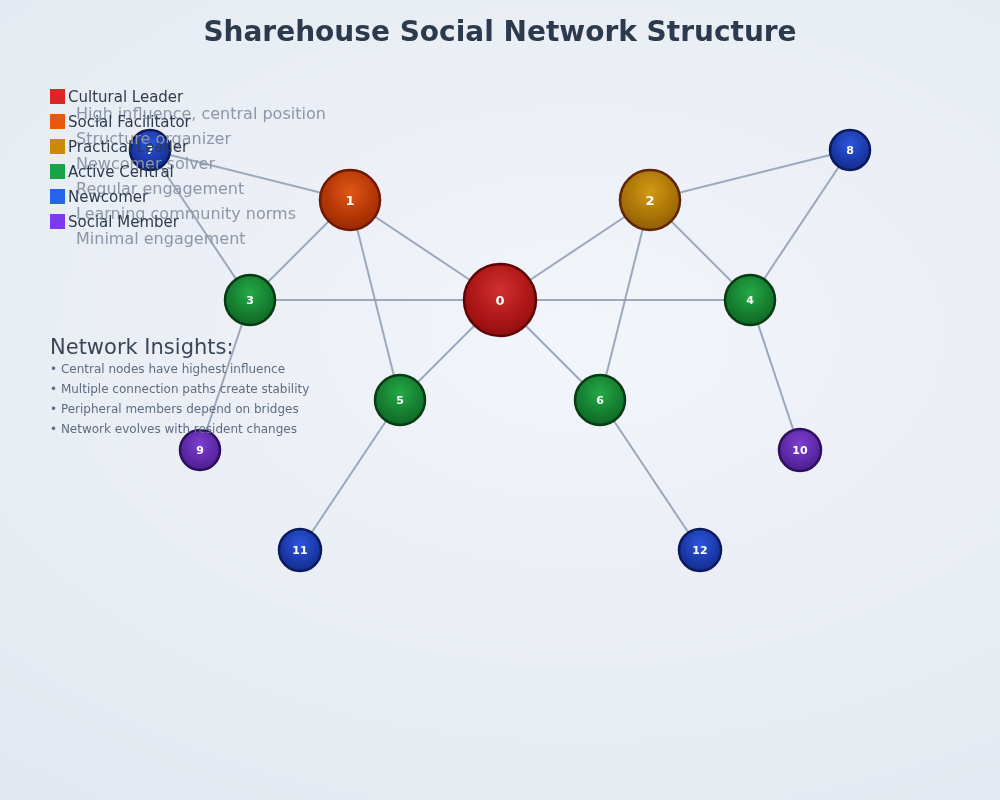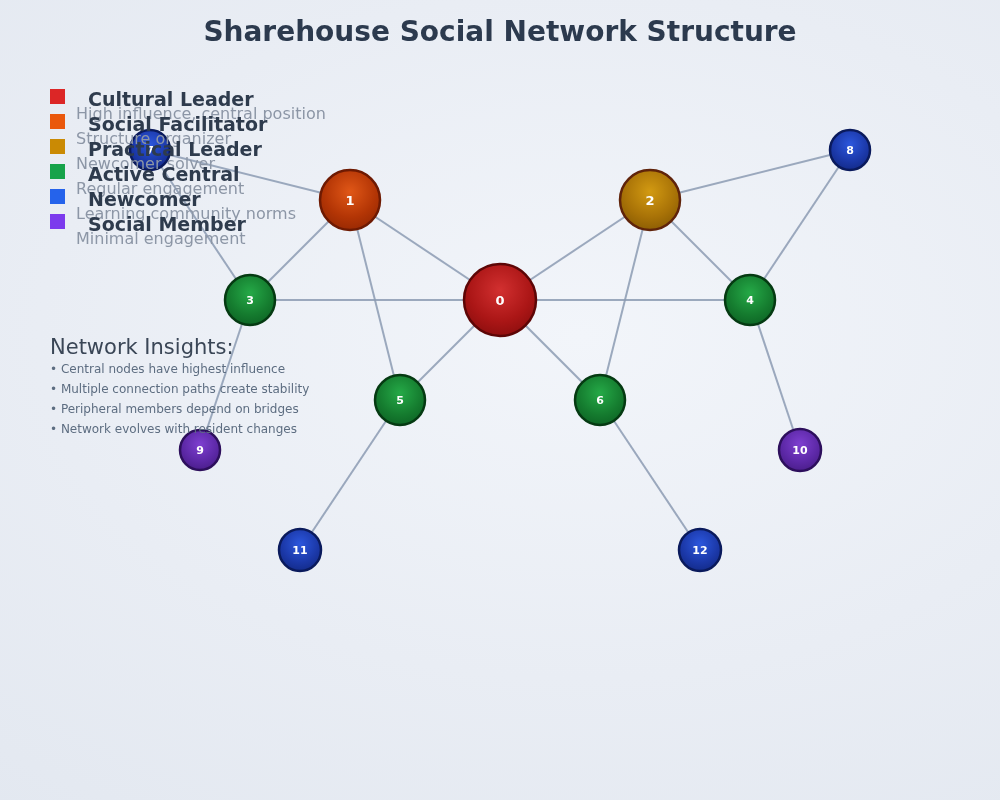--- a/index.html
+++ b/index.html
@@ -23,23 +23,23 @@
     color: #2c3a4e;
   }
 
   .legend-swatch {
     position: absolute;
     left: 50px;
     width: 15px; height: 15px;
   }
   .legend-label {
     position: absolute;
-    left: 88px;
-    font-size: 19px;
-    font-weight: bold;
+    left: 68px;
+    font-size: 15px;
+    font-weight: normal;
     color: #2e3b4d;
     white-space: nowrap;
   }
   .legend-sublabel {
     position: absolute;
     left: 76px;
     font-size: 16px;
     color: #8c96a6;
     white-space: nowrap;
   }

